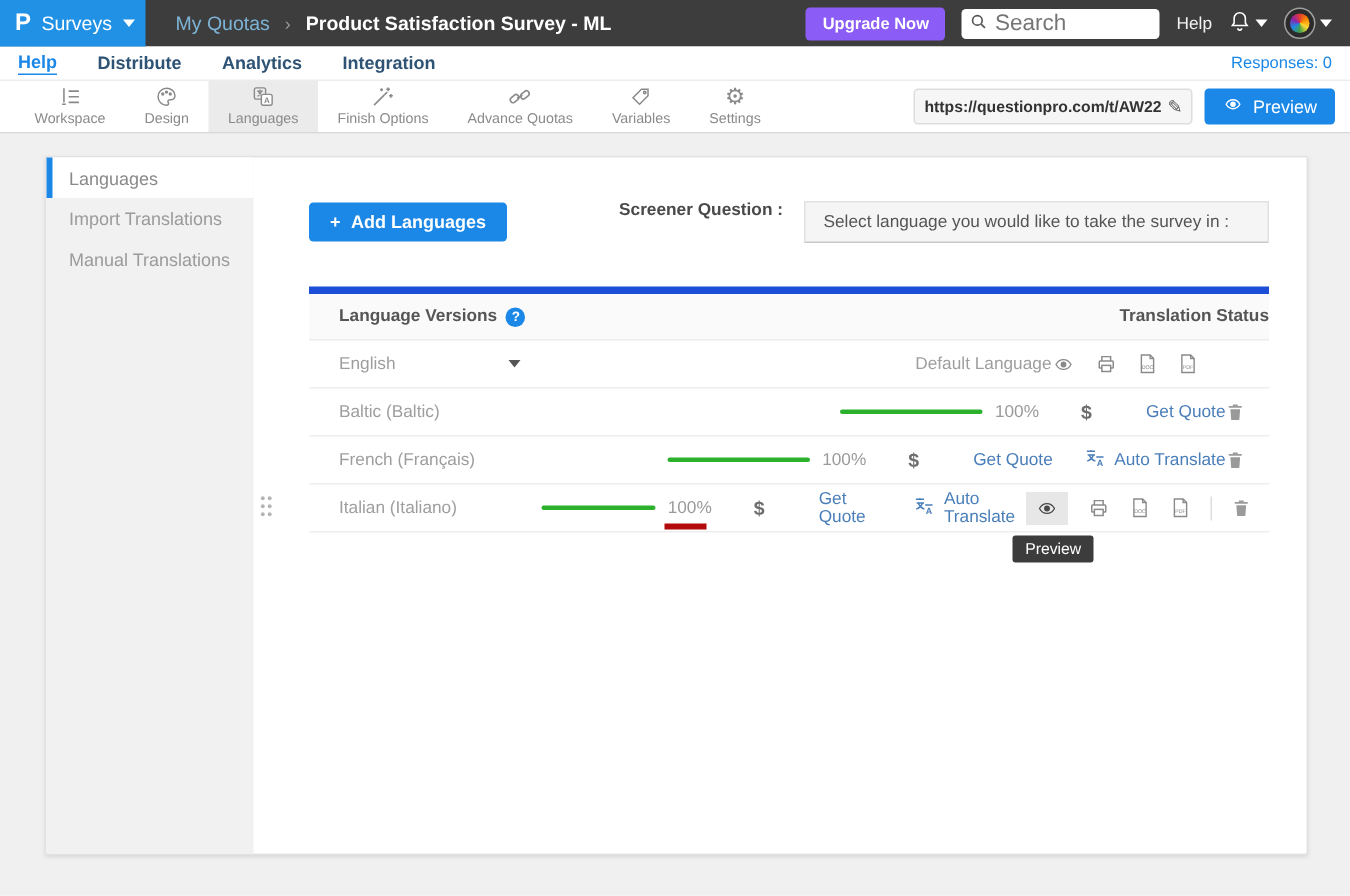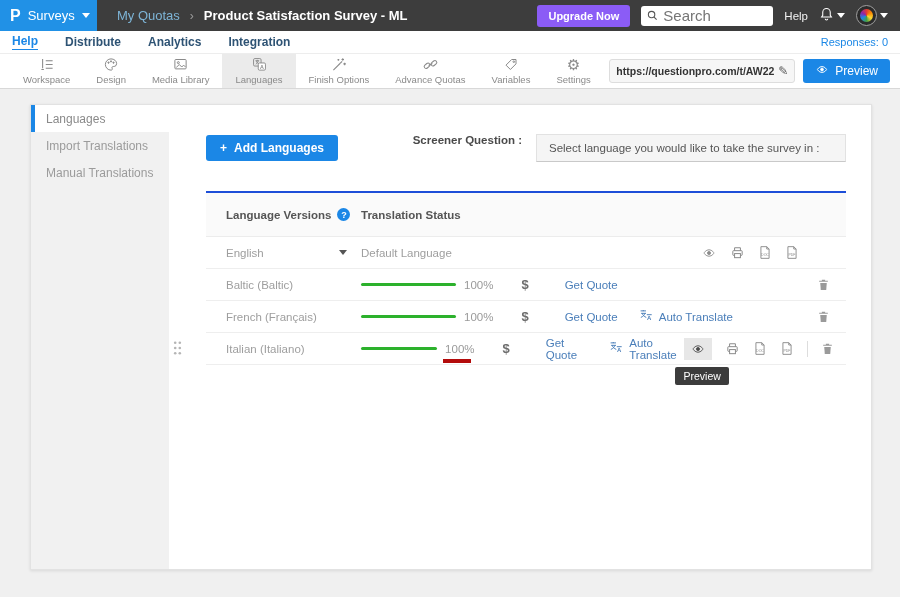--- a/index.html
+++ b/index.html
@@ -74,34 +74,34 @@
     height:26px; font-size:12px; font-weight:bold; display:flex; align-items:center;
     justify-content:center; gap:7px; cursor:pointer; font-family:"Liberation Sans", sans-serif; }
   .screener-group { margin-left:auto; display:flex; align-items:flex-start; gap:14px; }
   .screener-label { font-size:11.5px; font-weight:bold; color:#4a4a4a; }
   .screener-box { width:310px; height:28px; background:#f5f5f5; border:1px solid #e2e2e2;
     border-bottom-color:#c9c9c9; display:flex; align-items:center; padding:0 12px;
     font-size:11.5px; color:#555; cursor:pointer; }
 
   
   .lang-table { margin-top:29px; width:640px; }
-  .t-head { height:46px; background:#fafafa; border-top:2px solid #1d4ed8;
+  .t-head { height:36px; background:#fafafa; border-top:5px solid #1d4ed8;
     border-bottom:1px solid #ececec; display:flex; align-items:center;margin-top:20px; }
   .t-head .col-name, .t-row .col-name { width:155px; padding-left:20px; flex-shrink:0;
     display:flex; align-items:center; gap:6px; }
   .t-head { font-size:11.5px; font-weight:bold; color:#555; }
   .qmark { width:13px; height:13px; border-radius:50%; background:#1b87e6; color:#fff;
     font-size:9px; font-weight:bold; display:inline-flex; align-items:center;
     justify-content:center; cursor:pointer; }
   .t-row { height:32px; border-bottom:1px solid #eee; display:flex; align-items:center;
     font-size:11.5px; color:#9e9e9e; position:relative; }
   .col-name { position:relative; }
   .name-caret { margin-left:auto; margin-right:14px; color:#555; cursor:pointer; }
   .drag-handle { position:absolute; left:-33px; top:50%; transform:translateY(-50%); cursor:grab; }
-  .col-status { flex:1; display:flex; align-items:center; }
+  .col-status { flex:1; display:flex; align-items:center;justify-content:flex-end; }
   .pbar { width:95px; height:3px; background:#2cb12c; border-radius:2px; }
   .pct { margin-left:8px; color:#9a9a9a; position:relative; }
   .pct.annotated::after { content:''; position:absolute; left:-2px; bottom:-8px;
     width:28px; height:4px; background:#b30b0b; }
   .dollar { margin-left:28px; font-size:13px; color:#6d6d6d; font-weight:bold; cursor:pointer; }
   .quote-link { margin-left:12px; color:#4a7eb9; cursor:pointer;padding-left:24px; }
   .autot { margin-left:20px; display:flex; align-items:center; gap:5px; color:#4a7eb9; cursor:pointer; }
   .col-actions { margin-left:auto; display:flex; align-items:center; gap:13px; padding-right:16px; }
   .col-actions.no-delete { padding-right:47px; }
   .icon-btn { display:flex; align-items:center; justify-content:center; cursor:pointer;
@@ -179,30 +179,20 @@
     <span class="tool-icon">
       <svg width="16" height="15" viewBox="0 0 24 24" fill="none" stroke="#8a8a8a" stroke-width="1.6">
           <path d="M12 3a9 9 0 1 0 0 18c1.6 0 2.2-.9 2.2-1.8 0-.9-.7-1.4-.7-2.2 0-1 .9-1.8 2.1-1.8H17a4.6 4.6 0 0 0 4-4.6C21 6.4 17 3 12 3z"></path>
           <circle cx="8" cy="9" r="1" fill="#8a8a8a"></circle>
           <circle cx="12" cy="7" r="1" fill="#8a8a8a"></circle>
           <circle cx="16" cy="9" r="1" fill="#8a8a8a"></circle>
         </svg>
     </span>
     <span class="tool-label">Design</span>
   </div>
-  <div class="tool-tab">
-    <span class="tool-icon">
-      <svg width="17" height="15" viewBox="0 0 24 24" fill="none" stroke="#8a8a8a" stroke-width="1.6">
-          <rect x="3" y="4" width="18" height="15" rx="1.5"></rect>
-          <circle cx="8.5" cy="9" r="1.6"></circle>
-          <path d="M5 17l5-5 4 4 3-3 3 3"></path>
-        </svg>
-    </span>
-    <span class="tool-label">Media Library</span>
-  </div>
   <div class="tool-tab active">
     <span class="tool-icon">
       <svg width="17" height="15" viewBox="0 0 24 24" fill="none" stroke="#8a8a8a" stroke-width="1.5">
           <rect x="2.5" y="2.5" width="12" height="12" rx="2"></rect>
           <path d="M5.5 6h6M8.5 4.5V6M6 11.5c2-1.2 3.5-2.8 4-5.5M11 11.5C9 10.3 7.5 8.7 7 6"></path>
           <rect x="10" y="9.5" width="11.5" height="11.5" rx="2" fill="#fff"></rect>
           <text x="15.8" y="18.5" font-size="8.5" font-weight="bold" text-anchor="middle" fill="#8a8a8a" stroke="none" font-family="Liberation Sans, sans-serif">A</text>
         </svg>
     </span>
     <span class="tool-label">Languages</span>

